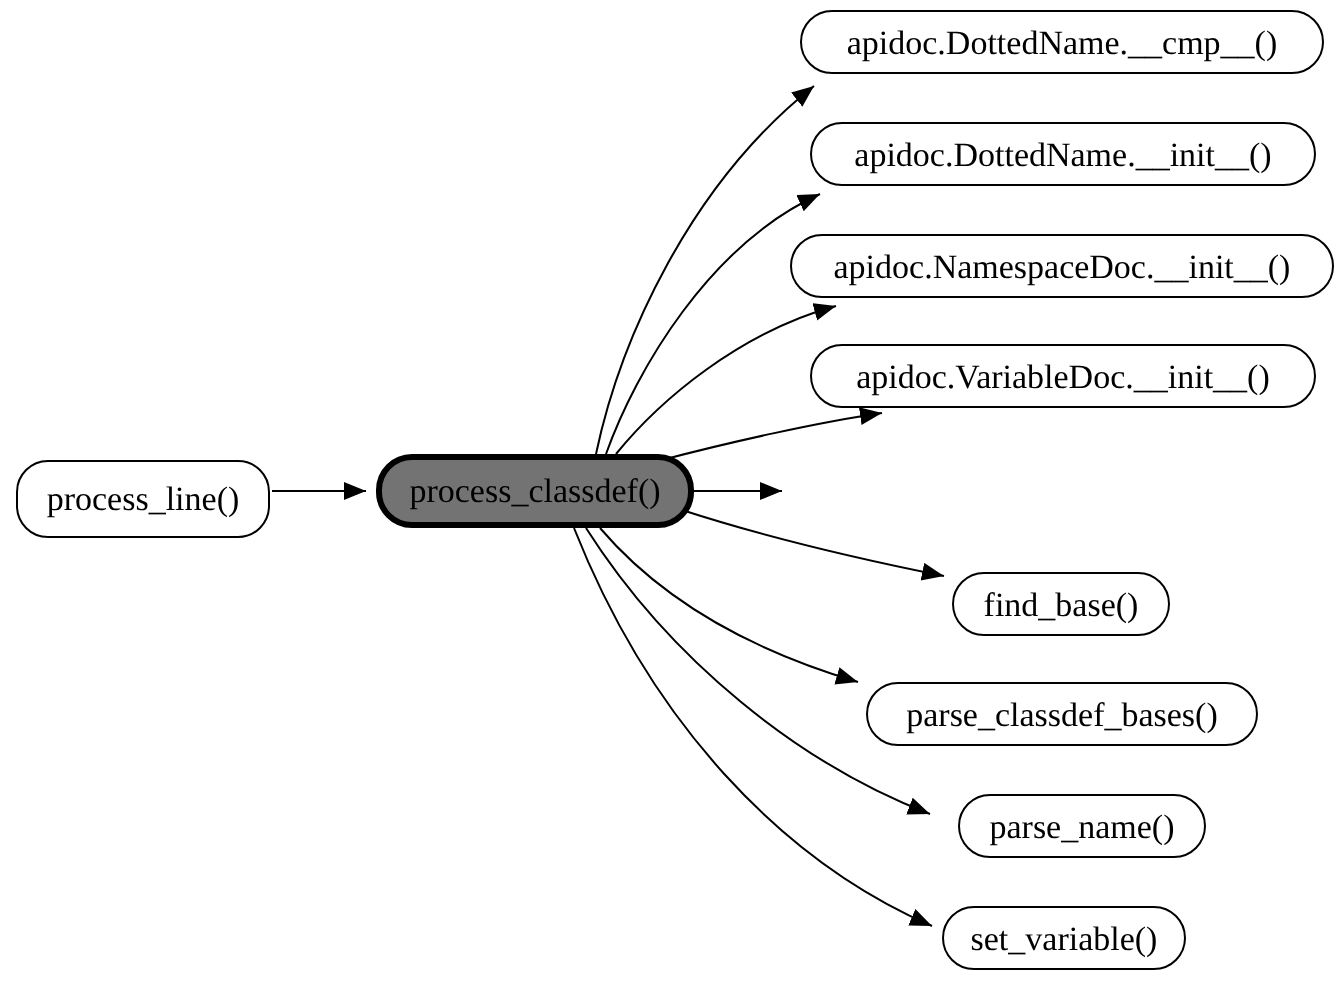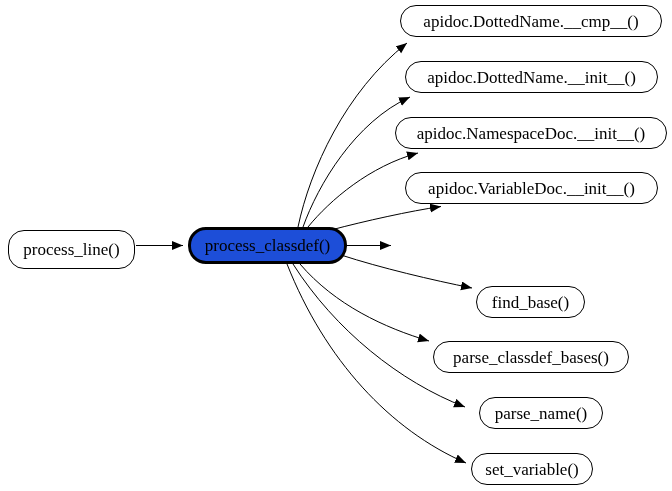--- a/index.html
+++ b/index.html
@@ -65,21 +65,21 @@
     <path class="edge" d="M331,230 C365,221 410,211 441,206.5" marker-end="url(#arrow)"></path>
     <path class="edge" d="M347,245.5 L391,245.5" marker-end="url(#arrow)"></path>
     <path class="edge" d="M341,255 C381,268 432,280 472,288" marker-end="url(#arrow)"></path>
     <path class="edge" d="M300,264 C335,305 385,328 429,341" marker-end="url(#arrow)"></path>
     <path class="edge" d="M293,264 C335,330 400,382 465,407" marker-end="url(#arrow)"></path>
     <path class="edge" d="M287,264 C325,360 390,430 466,463" marker-end="url(#arrow)"></path>
   </svg>
 
   <div class="node" style="left:8px; top:230px; width:127px; height:39px;">process_line()</div>
 
-  <div class="node focus" style="left: 188px; top: 227px; width: 159px; height: 37px; background: #1d4ed8;">process_classdef()</div>
+  <div class="node focus" style="left: 188px; top: 227px; width: 159px; height: 37px; background: #737373;">process_classdef()</div>
 
   <div class="node" style="left:400px; top:5px; width:262px; height:32px;">apidoc.DottedName.__cmp__()</div>
 
   <div class="node" style="left:395px; top:117px; width:272px; height:32px;">apidoc.NamespaceDoc.__init__()</div>
 
   <div class="node" style="left:405px; top:61px; width:253px; height:32px;">apidoc.DottedName.__init__()</div>
 
   <div class="node" style="left:405px; top:172px; width:253px; height:32px;">apidoc.VariableDoc.__init__()</div>
 
 

